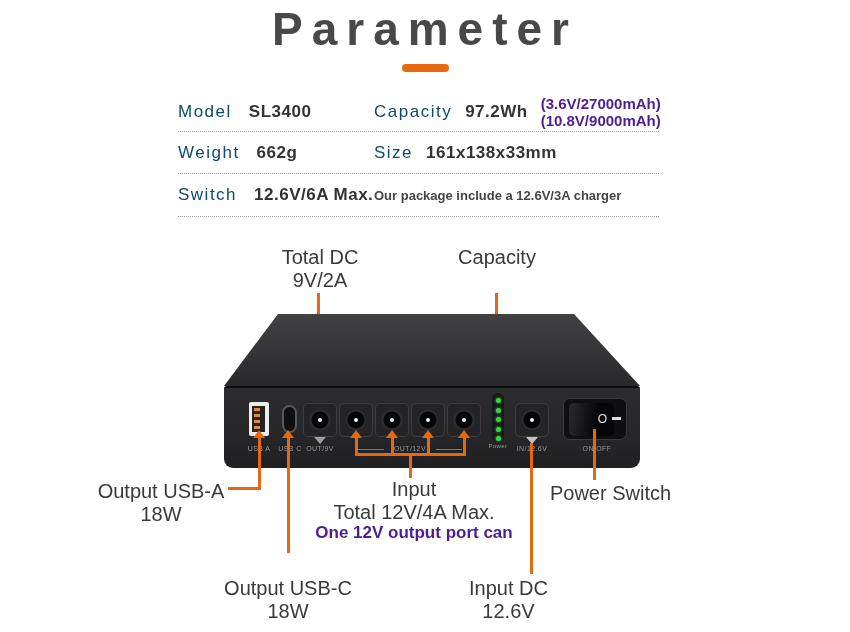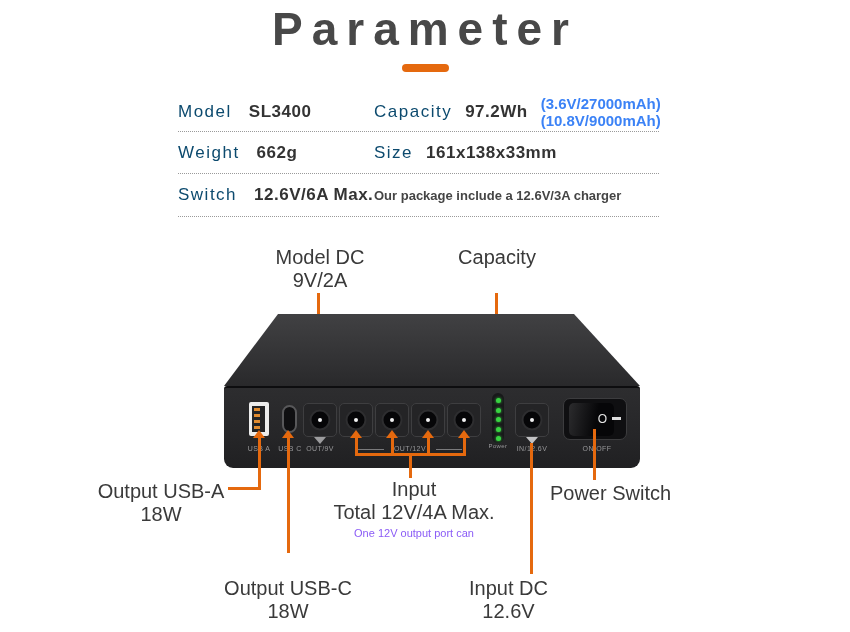--- a/index.html
+++ b/index.html
@@ -17,26 +17,26 @@
     background:#e5690e;
   }
   
   .spec-table{position:absolute;left:178px;top:93px;width:481px;}
   .spec-row{position:relative;width:100%;border-bottom:1px dotted #9a9a9a;display:block;}
   .row1{height:38px;} .row2{height:41px;} .row3{height:42px;}
   .cell-left{position:absolute;left:0;top:0;height:100%;display:flex;align-items:center;gap:17px;}
   .cell-right{position:absolute;left:196px;top:0;height:100%;display:flex;align-items:center;gap:13px;}
   .slabel{font-size:17px;color:#0c4a6e;letter-spacing:1.5px;}
   .svalue{font-size:17px;color:#333333;font-weight:700;letter-spacing:0.5px;}
-  .cap-notes{display:flex;flex-direction:column;font-size:15px;font-weight:700;color:#3b82f6;line-height:17px;}
+  .cap-notes{display:flex;flex-direction:column;font-size:15px;font-weight:700;color:#4c1d95;line-height:17px;}
   .pkg-note{font-size:13px;color:#454545;font-weight:600;}
   
   .ann{position:absolute;text-align:center;color:#3a3a3a;}
   .ann .big{font-size:20px;line-height:23px;}
-  .ann .small{font-size:11px;line-height:18px;font-weight:400;color:#8b5cf6;}
+  .ann .small{font-size:17px;line-height:18px;font-weight:700;color:#4c1d95;}
   
   .oline{position:absolute;background:#e5690e;}
   .oarrow{position:absolute;width:0;height:0;
     border-left:6px solid transparent;border-right:6px solid transparent;
     border-bottom:8px solid #e5690e;}
   .tri-gray{position:absolute;width:0;height:0;
     border-left:6px solid transparent;border-right:6px solid transparent;
     border-top:7px solid #9c9c9e;}
   
   .device-top{
@@ -110,21 +110,21 @@
         <span class="slabel">Switch</span>
         <span class="svalue">12.6V/6A Max.</span>
       </div>
       <div class="cell-right">
         <span class="pkg-note">Our package include a 12.6V/3A charger</span>
       </div>
     </div>
   </div>
 
   <div class="ann" style="left:250px;top:246px;width:140px;">
-    <div class="big">Model DC</div>
+    <div class="big">Total DC</div>
     <div class="big">9V/2A</div>
   </div>
   <div class="ann" style="left:417px;top:246px;width:160px;">
     <div class="big">Capacity</div>
   </div>
 
   <div class="oline" style="left:317px;top:293px;width:3px;height:121px;"></div>
   <div class="oline" style="left:495px;top:293px;width:3px;height:103px;"></div>
 
   <div class="device-top"></div>

